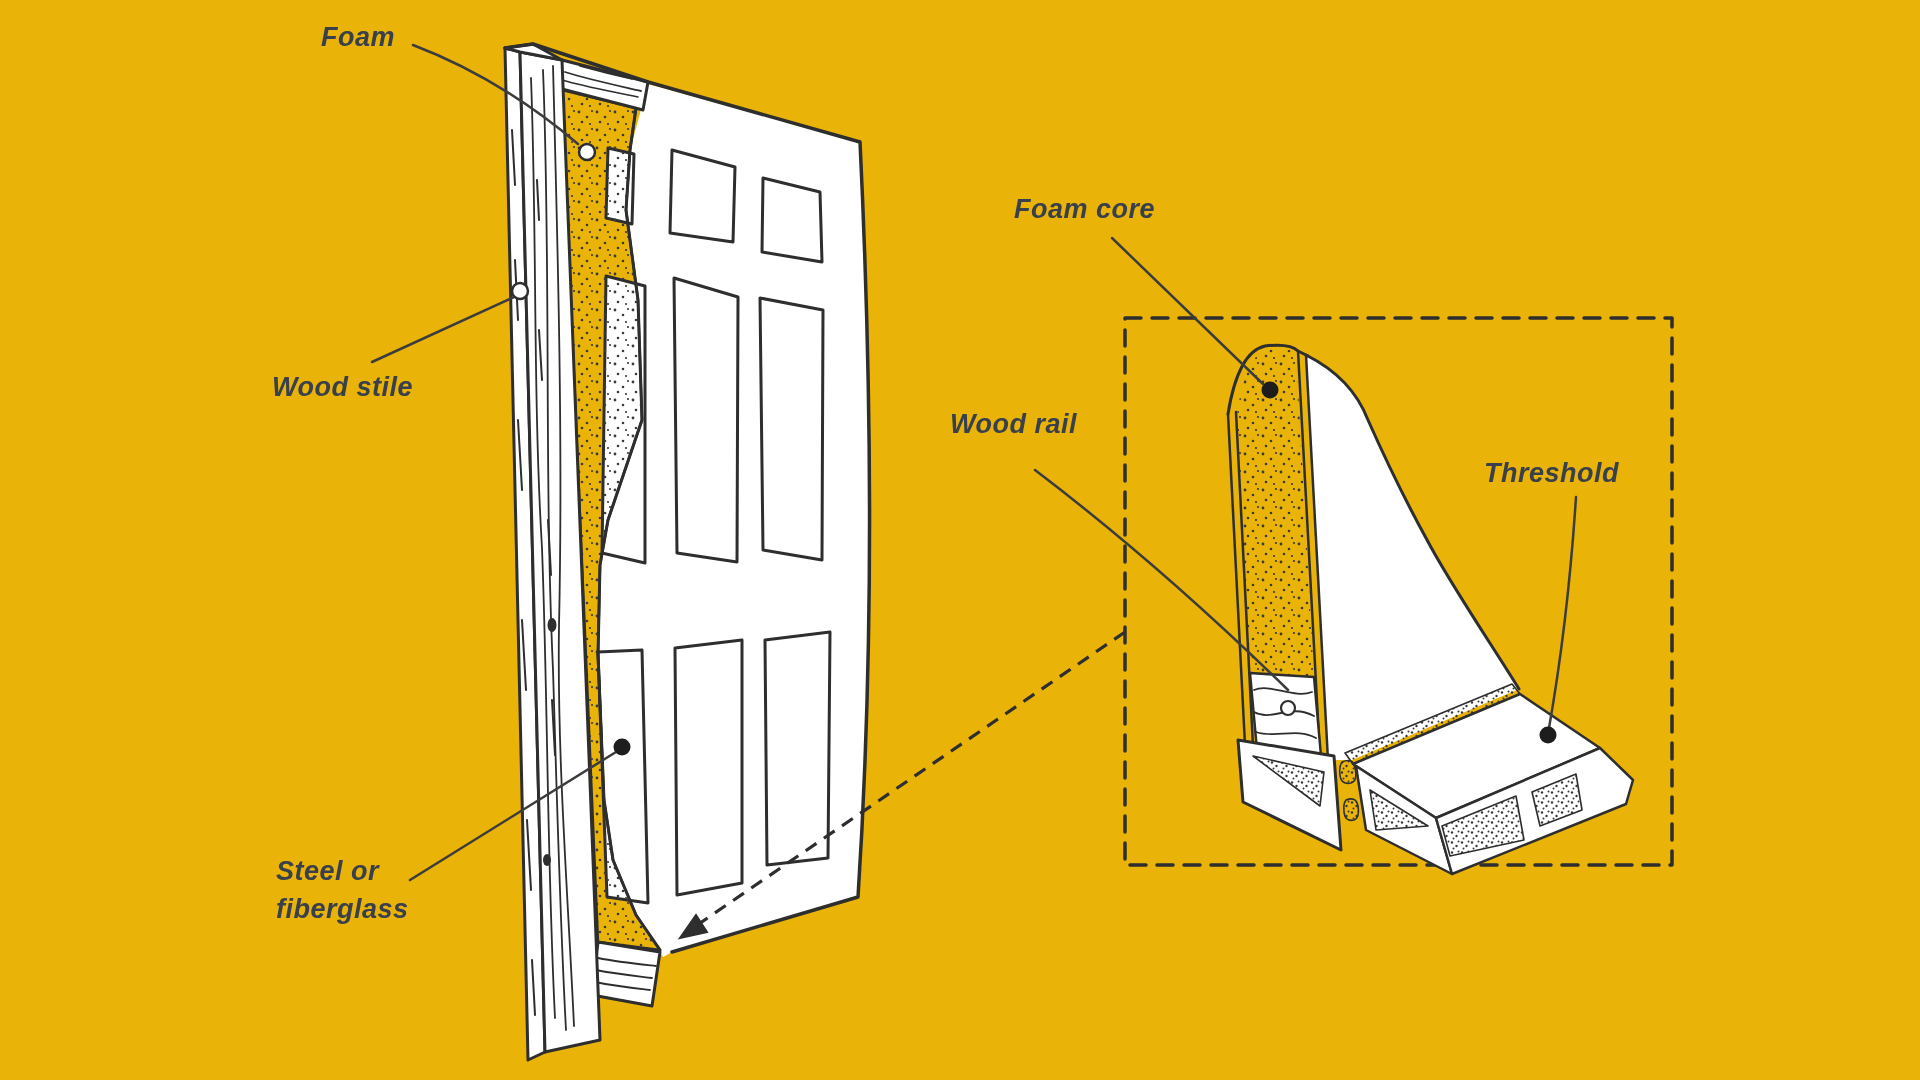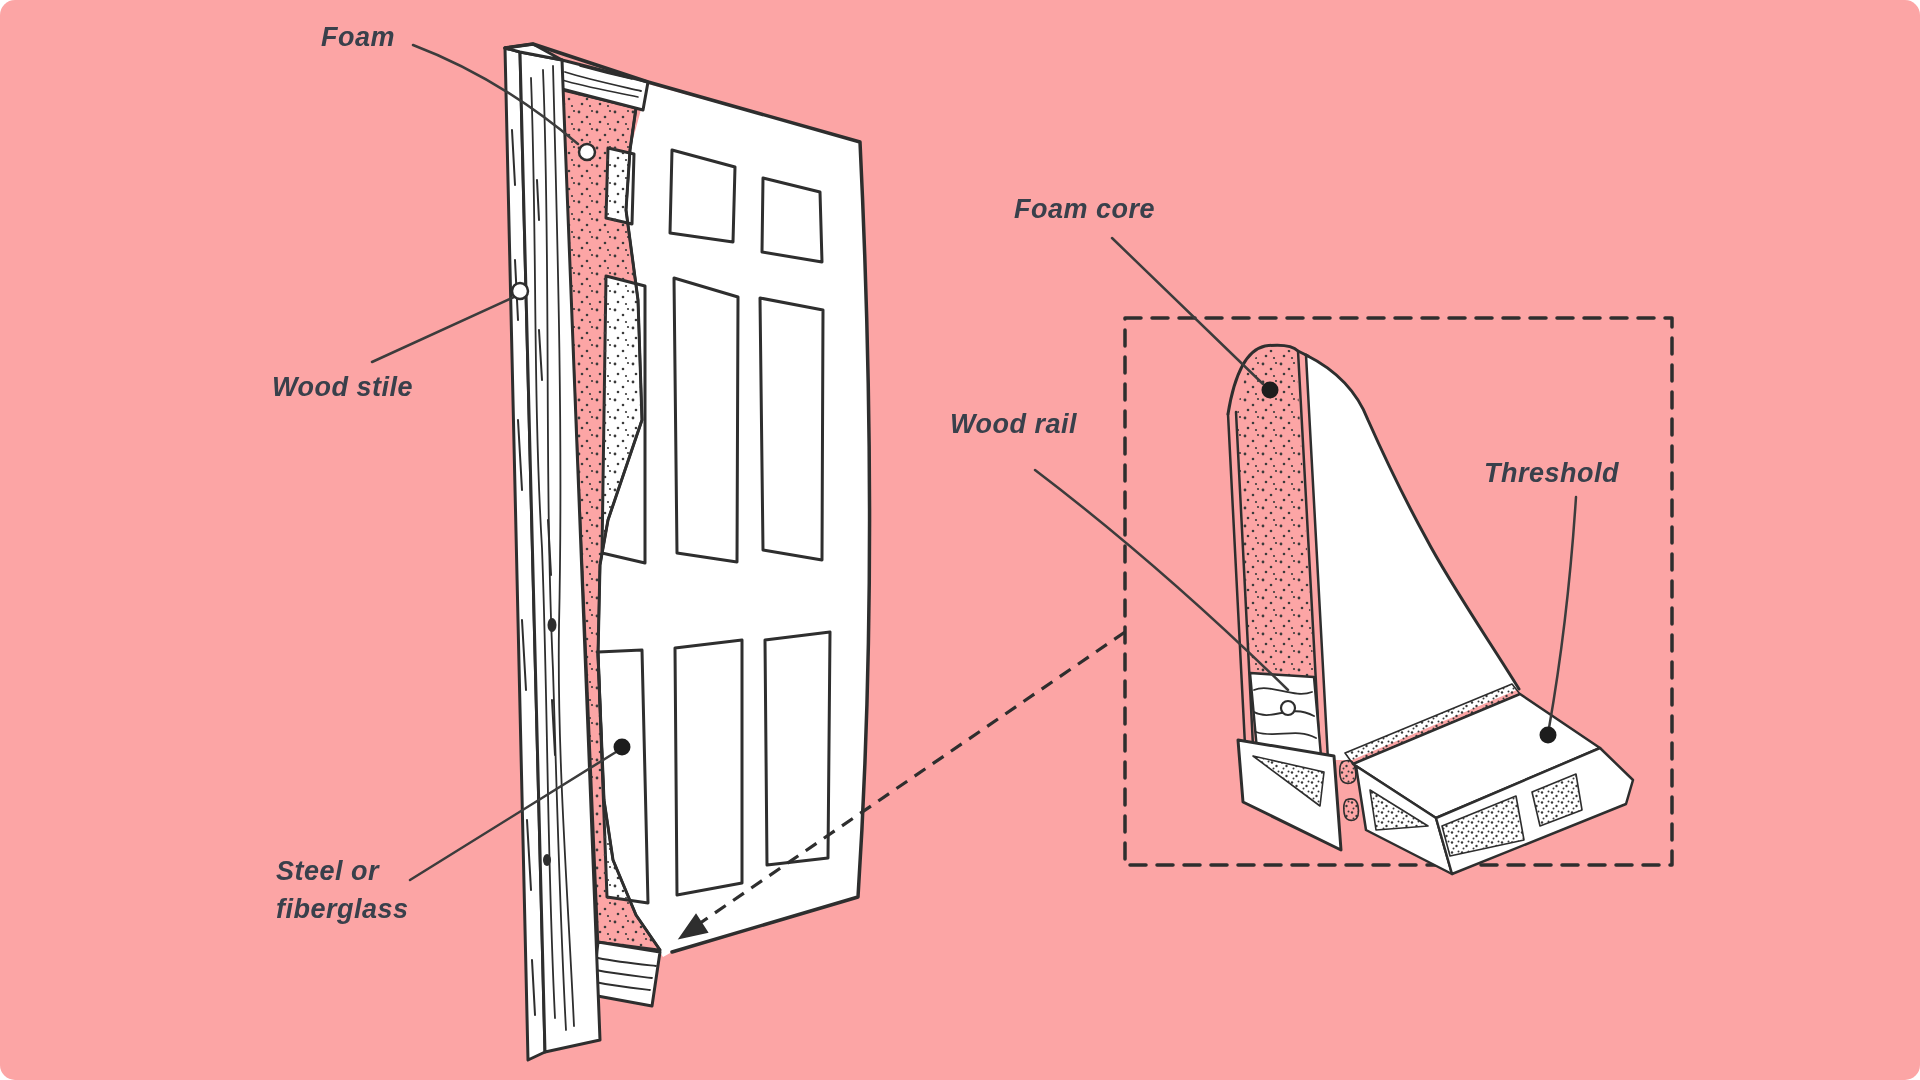--- a/index.html
+++ b/index.html
@@ -1,17 +1,17 @@
 <!DOCTYPE html>
 <html><head>
 <meta charset="utf-8">
 <style>
   html,body{margin:0;padding:0;background:#ffffff;}
-  .stage{position:relative;width:1920px;height:1080px;background:#fca5a5;overflow:hidden;
-         font-family:"Liberation Sans", sans-serif;border-radius:15px;}
+  .stage{position:relative;width:1920px;height:1080px;background:#eab308;overflow:hidden;
+         font-family:"Liberation Sans", sans-serif;}
   .stage svg{position:absolute;left:0;top:0;}
   text.lbl{font-family:"Liberation Sans", sans-serif;font-weight:bold;font-style:italic;
            font-size:27px;letter-spacing:.5px;fill:#39404b;}
 </style>
 </head>
 <body>
 
 <div class="stage">
 <svg width="1920" height="1080" viewBox="0 0 1920 1080">
   <defs>

